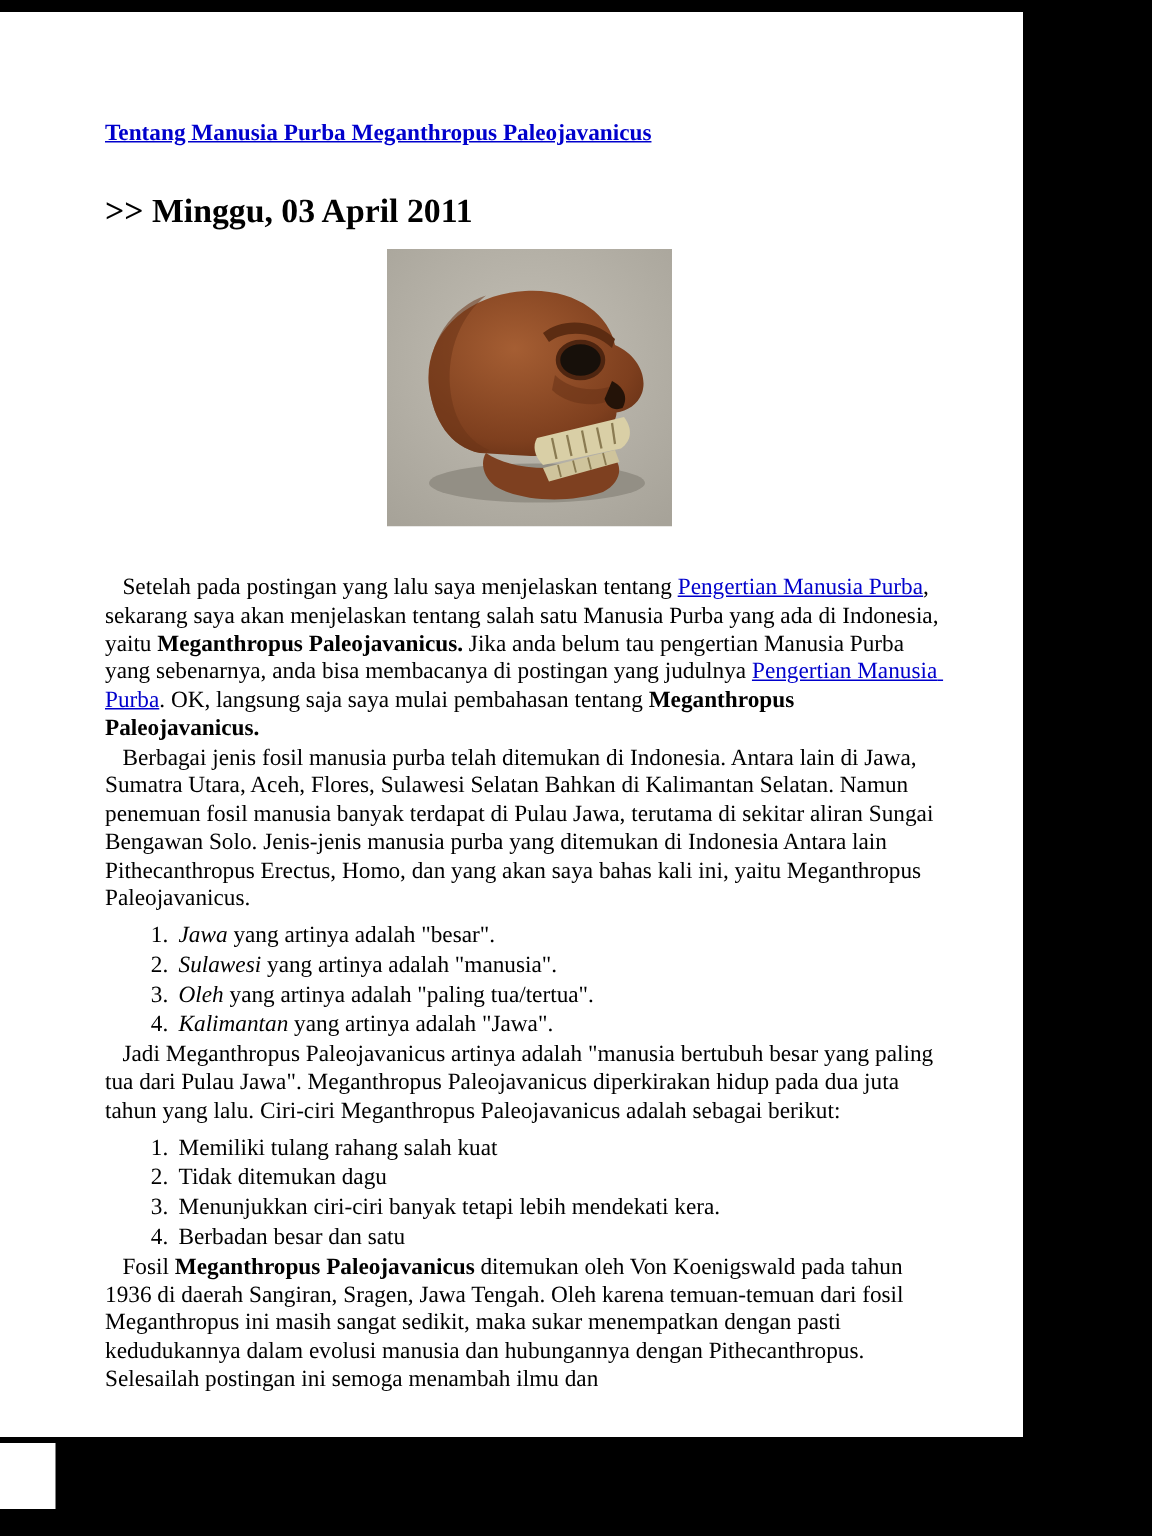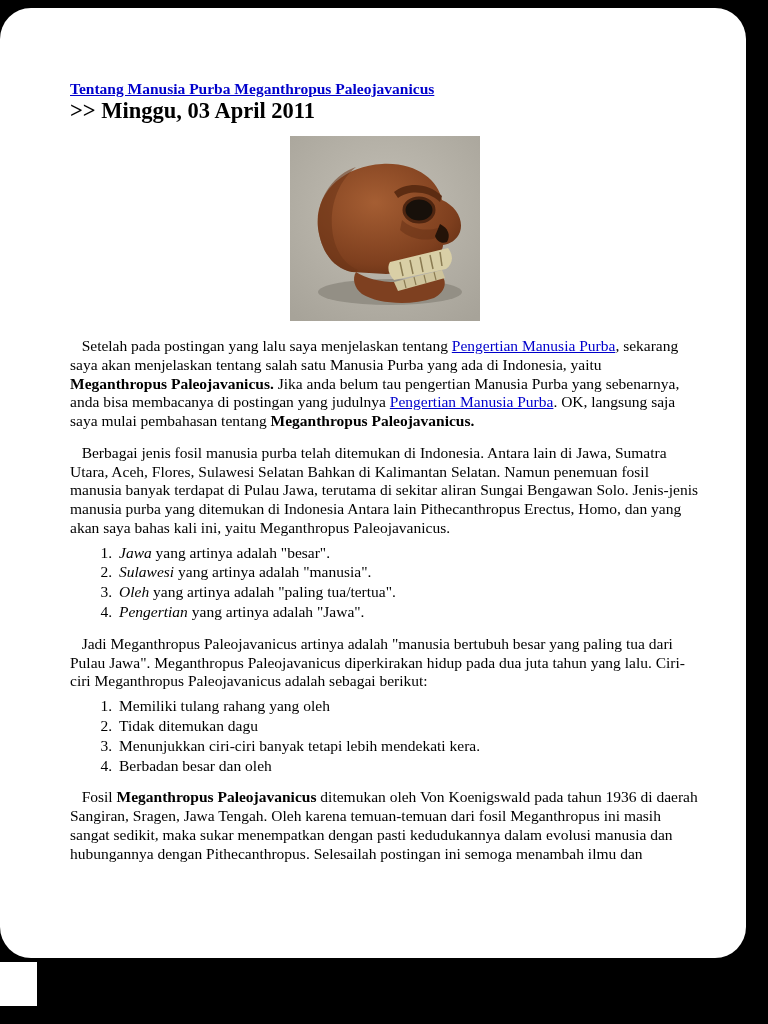--- a/index.html
+++ b/index.html
@@ -12,55 +12,55 @@
   .frame {
     position: relative;
     width: 768px;
     height: 1024px;
     background: var(--frame-bg, #000);
   }
   .page {
     position: absolute;
     left: 0;
     top: 8px;
-    width: 746px;
+    width: 682px;
     height: 950px;
     background: var(--page-bg, #fff);
     padding: 72px 46px 20px 70px;
     overflow: hidden;
     color: var(--text, #000);
-    border-radius: 31px;
   }
   .doc-title {
     display: inline-block;
     font-weight: bold;
     font-size: 15.5px;
     color: var(--link, #0000cc);
     text-decoration: underline;
     cursor: pointer;
   }
   .date-heading {
+    margin-top: 30px;
     font-size: 22.5px;
     font-weight: bold;
     font-family: "Liberation Serif", serif;
     color: var(--text, #000);
   }
   .image-wrap {
     margin: 12px auto 0 auto;
     width: 190px;
     height: 185px;
   }
   .image-wrap svg { display: block; }
   .para {
     font-size: 15.5px;
     line-height: 1.21;
-    margin-top: 13px;
+    margin-top: 1px;
     white-space: pre-wrap;
   }
-  .para:first-of-type { margin-top: 16px; }
+  .para:first-of-type { margin-top: 32px; }
   .inline-link {
     color: var(--link, #0000cc);
     text-decoration: underline;
     cursor: pointer;
   }
   .bold { font-weight: bold; }
   .italic { font-style: italic; }
   .num-list {
     margin-top: 5px;
     padding-left: 46px;
@@ -130,30 +130,30 @@
 
     <p class="para"><span class="normal">   Setelah pada postingan yang lalu saya menjelaskan tentang </span><a href="#" class="inline-link">Pengertian Manusia Purba</a><span class="normal">, sekarang saya akan menjelaskan tentang salah satu Manusia Purba yang ada di Indonesia, yaitu </span><span class="bold">Meganthropus Paleojavanicus.</span><span class="normal"> Jika anda belum tau pengertian Manusia Purba yang sebenarnya, anda bisa membacanya di postingan yang judulnya </span><a href="#" class="inline-link">Pengertian Manusia Purba</a><span class="normal">. OK, langsung saja saya mulai pembahasan tentang </span><span class="bold">Meganthropus Paleojavanicus.</span></p>
 
     <p class="para"><span class="normal">   Berbagai jenis fosil manusia purba telah ditemukan di Indonesia. Antara lain di Jawa, Sumatra Utara, Aceh, Flores, Sulawesi Selatan Bahkan di Kalimantan Selatan. Namun penemuan fosil manusia banyak terdapat di Pulau Jawa, terutama di sekitar aliran Sungai Bengawan Solo. Jenis-jenis manusia purba yang ditemukan di Indonesia Antara lain Pithecanthropus Erectus, Homo, dan yang akan saya bahas kali ini, yaitu Meganthropus Paleojavanicus.</span></p>
 
 
     <ol class="num-list">
       <li><span class="italic">Jawa</span><span class="normal"> yang artinya adalah "besar".</span></li>
       <li><span class="italic">Sulawesi</span><span class="normal"> yang artinya adalah "manusia".</span></li>
       <li><span class="italic">Oleh</span><span class="normal"> yang artinya adalah "paling tua/tertua".</span></li>
-      <li><span class="italic">Pengertian</span><span class="normal"> yang artinya adalah "Jawa".</span></li>
+      <li><span class="italic">Kalimantan</span><span class="normal"> yang artinya adalah "Jawa".</span></li>
     </ol>
 
     <p class="para"><span class="normal">   Jadi Meganthropus Paleojavanicus artinya adalah "manusia bertubuh besar yang paling tua dari Pulau Jawa". Meganthropus Paleojavanicus diperkirakan hidup pada dua juta tahun yang lalu. Ciri-ciri Meganthropus Paleojavanicus adalah sebagai berikut:</span></p>
 
     <ol class="num-list">
-      <li><span class="normal">Memiliki tulang rahang yang oleh</span></li>
+      <li><span class="normal">Memiliki tulang rahang salah kuat</span></li>
       <li><span class="normal">Tidak ditemukan dagu</span></li>
       <li><span class="normal">Menunjukkan ciri-ciri banyak tetapi lebih mendekati kera.</span></li>
-      <li><span class="normal">Berbadan besar dan oleh</span></li>
+      <li><span class="normal">Berbadan besar dan satu</span></li>
     </ol>
 
     <p class="para"><span class="normal">   Fosil </span><span class="bold">Meganthropus Paleojavanicus</span><span class="normal"> ditemukan oleh Von Koenigswald pada tahun 1936 di daerah Sangiran, Sragen, Jawa Tengah. Oleh karena temuan-temuan dari fosil Meganthropus ini masih sangat sedikit, maka sukar menempatkan dengan pasti kedudukannya dalam evolusi manusia dan hubungannya dengan Pithecanthropus. Selesailah postingan ini semoga menambah ilmu dan</span></p>
 
   </div>
 
   <div class="page-corner"></div>
 </div>
 
 </body></html>

